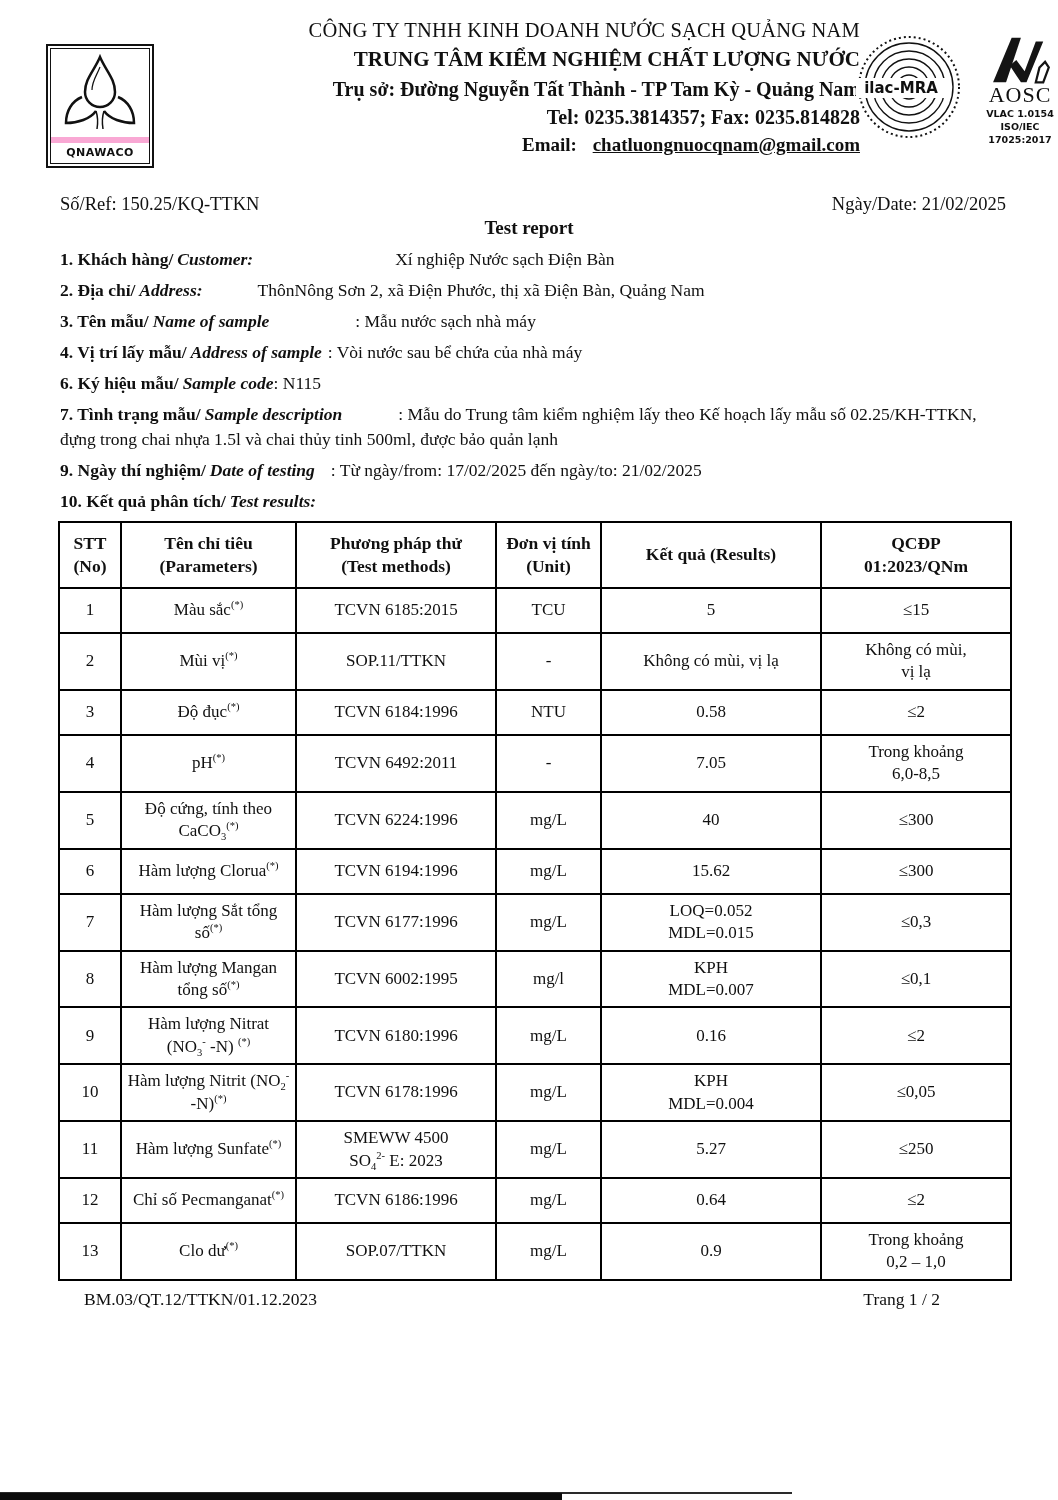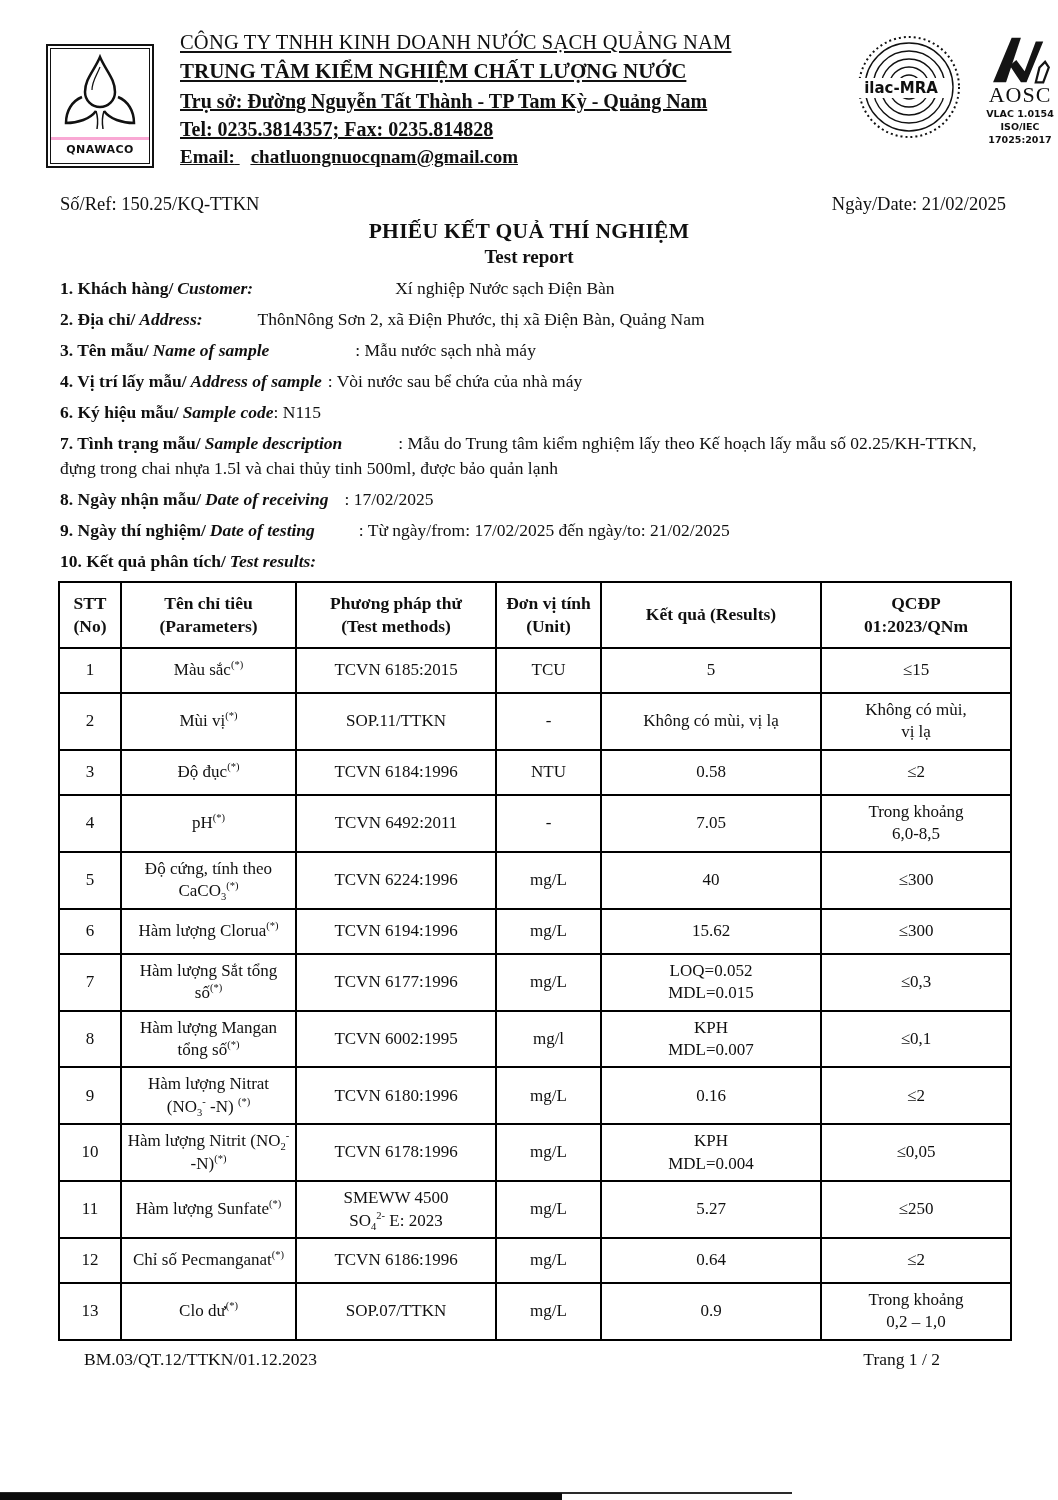--- a/index.html
+++ b/index.html
@@ -10,23 +10,23 @@
   }
 
   
   .header { position:relative; height:182px; }
   .org-logo { position:absolute; left:46px; top:44px; width:108px; height:124px;
     border:2px solid #111; padding:2px; }
   .org-logo-inner { width:100%; height:100%; border:1px solid #111;
     display:flex; flex-direction:column; align-items:center; }
   .org-logo-inner svg { display:block; }
   .org-logo-label { font-family:"DejaVu Sans", sans-serif; font-size:11px; font-weight:bold;
-    border-top:3px solid #f9a8d4; width:100%; text-align:center; padding-top:3px; letter-spacing:.5px; }
-
-  .header-text { margin-left:180px; width:680px; padding-top:28px; text-align:left; line-height:1.42;text-decoration:underline; }
+    border-top:6px solid #f9a8d4; width:100%; text-align:center; padding-top:3px; letter-spacing:.5px; }
+
+  .header-text { margin-left:180px; width:680px; padding-top:16px; text-align:right; line-height:1.42; }
   .h-line1 { font-size:20.5px; letter-spacing:.2px; }
   .h-line2 { font-size:21px; font-weight:bold; }
   .h-line3 { font-size:20px; font-weight:bold; }
   .h-line4 { font-size:20px; font-weight:bold; }
   .h-line5 { font-size:19px; font-weight:bold; }
   .email-link { text-decoration:underline; color:#101010;margin-left:11px; }
 
   .certs { position:absolute; left:856px; top:34px; display:flex; gap:6px; align-items:flex-start; }
   .cert-ilac { position:relative; width:106px; height:106px; }
   .cert-ilac-label { position:absolute; left:0; right:16px; top:44px; text-align:center;
@@ -132,31 +132,29 @@
         <div class="cert-aosc-sub">ISO/IEC 17025:2017</div>
       </div>
     </div>
   </div>
 
   <div class="ref-row">
     <span>Số/Ref: 150.25/KQ-TTKN</span>
     <span>Ngày/Date: 21/02/2025</span>
   </div>
 
-  <div class="title">PHIẾU KẾT QUẢ THÍ NGHIỆM</div>
   <div class="subtitle">Test report</div>
 
   <div class="info" id="info-list">
       <div class="info-item"><span class="lbl">1. Khách hàng/</span><span class="lbl-en">Customer:</span><span class="gap"></span><span class="val">Xí nghiệp Nước sạch Điện Bàn</span></div>
       <div class="info-item"><span class="lbl">2. Địa chỉ/</span><span class="lbl-en">Address:</span><span class="gap"></span><span class="val">ThônNông Sơn 2, xã Điện Phước, thị xã Điện Bàn, Quảng Nam</span></div>
       <div class="info-item"><span class="lbl">3. Tên mẫu/</span><span class="lbl-en">Name of sample</span><span class="gap"></span><span class="val">: Mẫu nước sạch nhà máy</span></div>
       <div class="info-item"><span class="lbl">4. Vị trí lấy mẫu/</span><span class="lbl-en">Address of sample</span><span class="gap"></span><span class="val">: Vòi nước sau bể chứa của nhà máy</span></div>
       <div class="info-item"><span class="lbl">6. Ký hiệu mẫu/</span><span class="lbl-en">Sample code</span><span class="gap"></span><span class="val">: N115</span></div>
       <div class="info-item"><span class="lbl">7. Tình trạng mẫu/</span><span class="lbl-en">Sample description</span><span class="gap"></span><span class="val">: Mẫu do Trung tâm kiểm nghiệm lấy theo Kế hoạch lấy mẫu số 02.25/KH-TTKN, đựng trong chai nhựa 1.5l và chai thủy tinh 500ml, được bảo quản lạnh</span></div>
-      <div class="info-item"><span class="lbl">8. Ngày nhận mẫu/</span><span class="lbl-en">Date of receiving</span><span class="gap"></span><span class="val">: 17/02/2025</span></div>
       <div class="info-item"><span class="lbl">9. Ngày thí nghiệm/</span><span class="lbl-en">Date of testing</span><span class="gap"></span><span class="val">: Từ ngày/from: 17/02/2025  đến ngày/to: 21/02/2025</span></div>
       <div class="info-item"><span class="lbl">10. Kết quả phân tích/</span><span class="lbl-en">Test results:</span><span class="gap"></span><span class="val"></span></div>
     </div>
 
   <table class="results-table">
     <colgroup>
       <col style="width:62px">
         <col style="width:175px">
         <col style="width:200px">
       <col style="width:105px">

